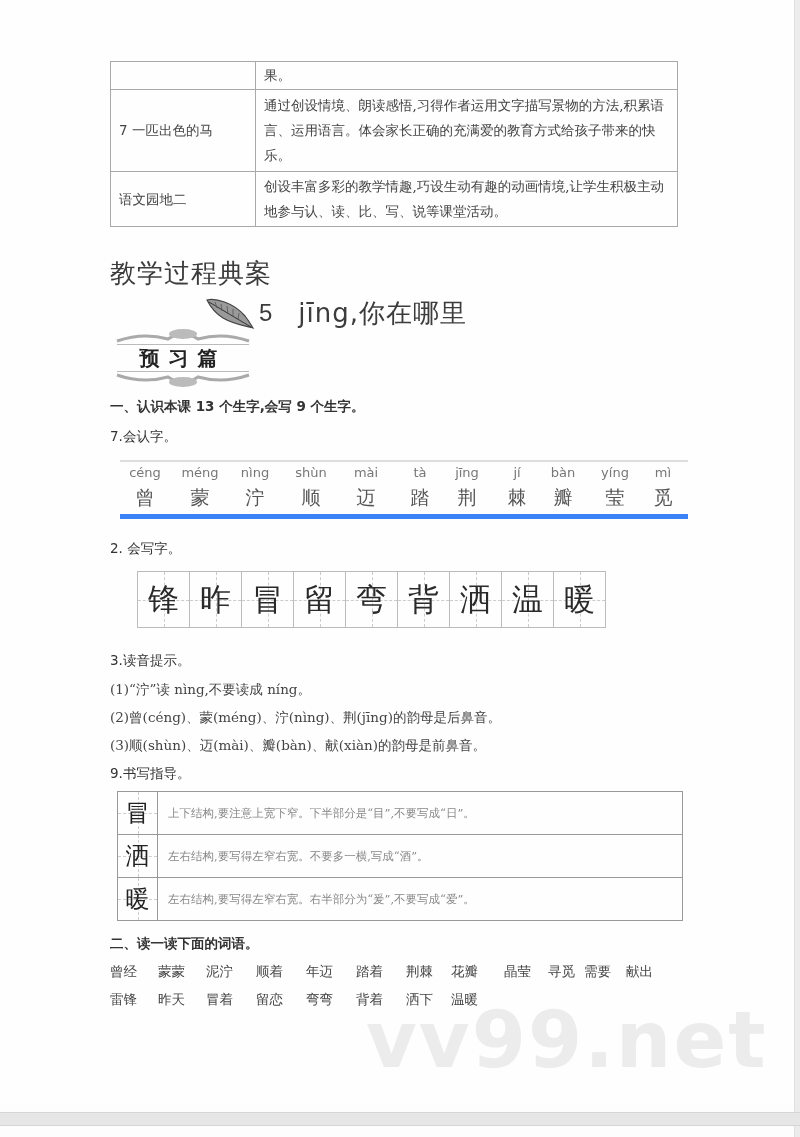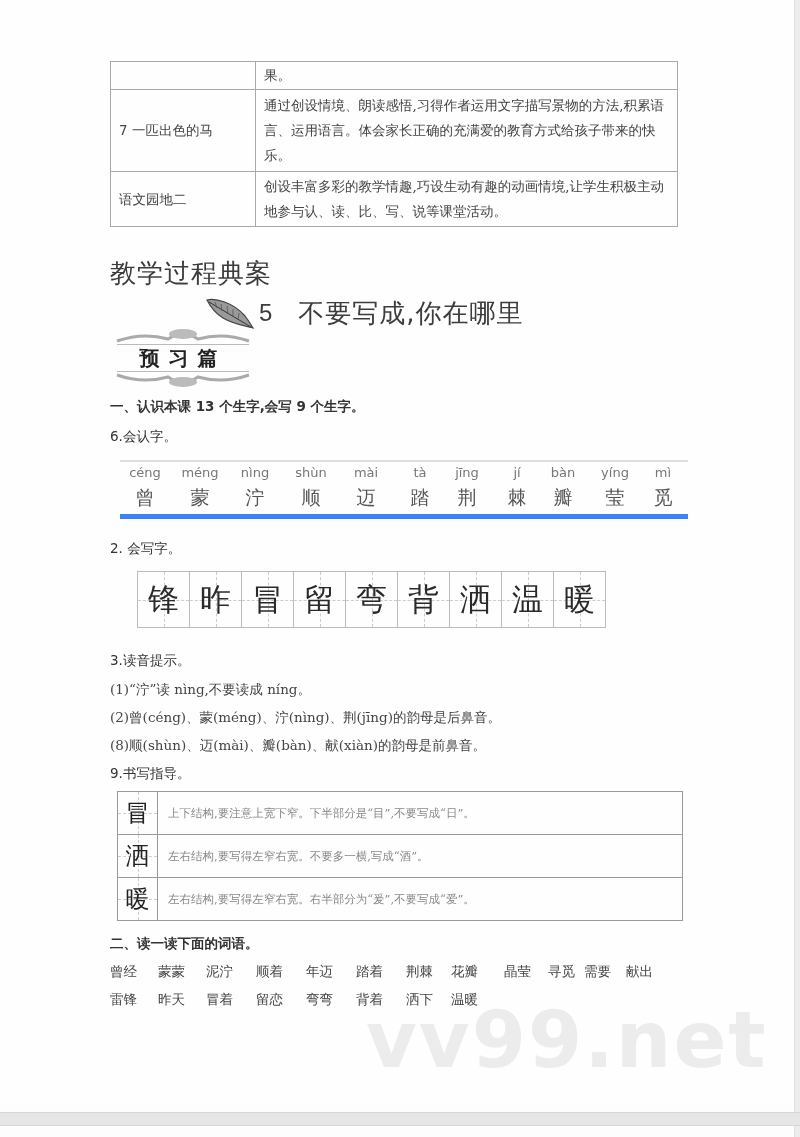--- a/index.html
+++ b/index.html
@@ -84,39 +84,39 @@
 
   <div class="sec-title">教学过程典案</div>
 
   <div class="lesson">
     <svg class="feather" viewBox="0 0 50 34">
       <path d="M2 4 C10 2, 28 6, 40 20 C44 25, 46 29, 48 32 C40 30, 28 28, 18 22 C10 17, 5 10, 2 4 Z" fill="#9a9a9a" stroke="#444" stroke-width="1.2"></path>
       <path d="M4 6 L46 31" stroke="#333" stroke-width="1"></path>
       <path d="M10 6 L12 12 M16 8 L17 15 M22 10 L23 18 M28 13 L28 21 M34 17 L33 24" stroke="#555" stroke-width="0.8"></path>
     </svg>
     <span class="lesson-num">5</span>
-    <span class="lesson-title">不要写成,你在哪里</span>
+    <span class="lesson-title">jīng,你在哪里</span>
   </div>
 
   <div class="banner">
     <svg style="position:absolute;left:0;top:0;" width="140" height="16" viewBox="0 0 140 16">
       <path d="M4 13 Q30 4 55 11 Q70 1 85 11 Q110 4 136 13" fill="none" stroke="#aaa" stroke-width="3"></path>
       <ellipse cx="70" cy="6" rx="14" ry="5" fill="#bbb"></ellipse>
     </svg>
     <div class="line" style="top:16px;"></div>
     <div class="label">预习篇</div>
     <div class="line" style="top:43px;"></div>
     <svg style="position:absolute;left:0;top:44px;" width="140" height="16" viewBox="0 0 140 16">
       <path d="M4 3 Q30 12 55 5 Q70 15 85 5 Q110 12 136 3" fill="none" stroke="#aaa" stroke-width="3"></path>
       <ellipse cx="70" cy="10" rx="14" ry="5" fill="#bbb"></ellipse>
     </svg>
   </div>
 
   <div class="h-bold" style="top:398px;">一、认识本课 13 个生字,会写 9 个生字。</div>
-  <div class="h-sub" style="top:428px;">6.会认字。</div>
+  <div class="h-sub" style="top:428px;">7.会认字。</div>
 
   <div class="pinyin-strip">
     <div class="cell" style="left:0px;">
         <div class="py">céng</div>
         <div class="hz">曾</div>
       </div>
     <div class="cell" style="left:55px;">
         <div class="py">méng</div>
         <div class="hz">蒙</div>
       </div>
@@ -186,21 +186,21 @@
         <span>温</span>
       </div>
     <div class="box">
         <span>暖</span>
       </div>
   </div>
 
   <div class="h-sub" style="top:652px;">3.读音提示。</div>
   <div class="reading-tip" style="top:681px;">(1)“泞”读 nìng,不要读成 níng。</div>
   <div class="reading-tip" style="top:709px;">(2)曾(céng)、蒙(méng)、泞(nìng)、荆(jīng)的韵母是后鼻音。</div>
-  <div class="reading-tip" style="top:737px;">(8)顺(shùn)、迈(mài)、瓣(bàn)、献(xiàn)的韵母是前鼻音。</div>
+  <div class="reading-tip" style="top:737px;">(3)顺(shùn)、迈(mài)、瓣(bàn)、献(xiàn)的韵母是前鼻音。</div>
   <div class="h-sub" style="top:765px;">9.书写指导。</div>
 
   <div class="guide">
     <div class="row">
       <div class="char">
           <span>冒</span>
         </div>
       <div class="txt">上下结构,要注意上宽下窄。下半部分是“目”,不要写成“日”。</div>
     </div>
     <div class="row">

